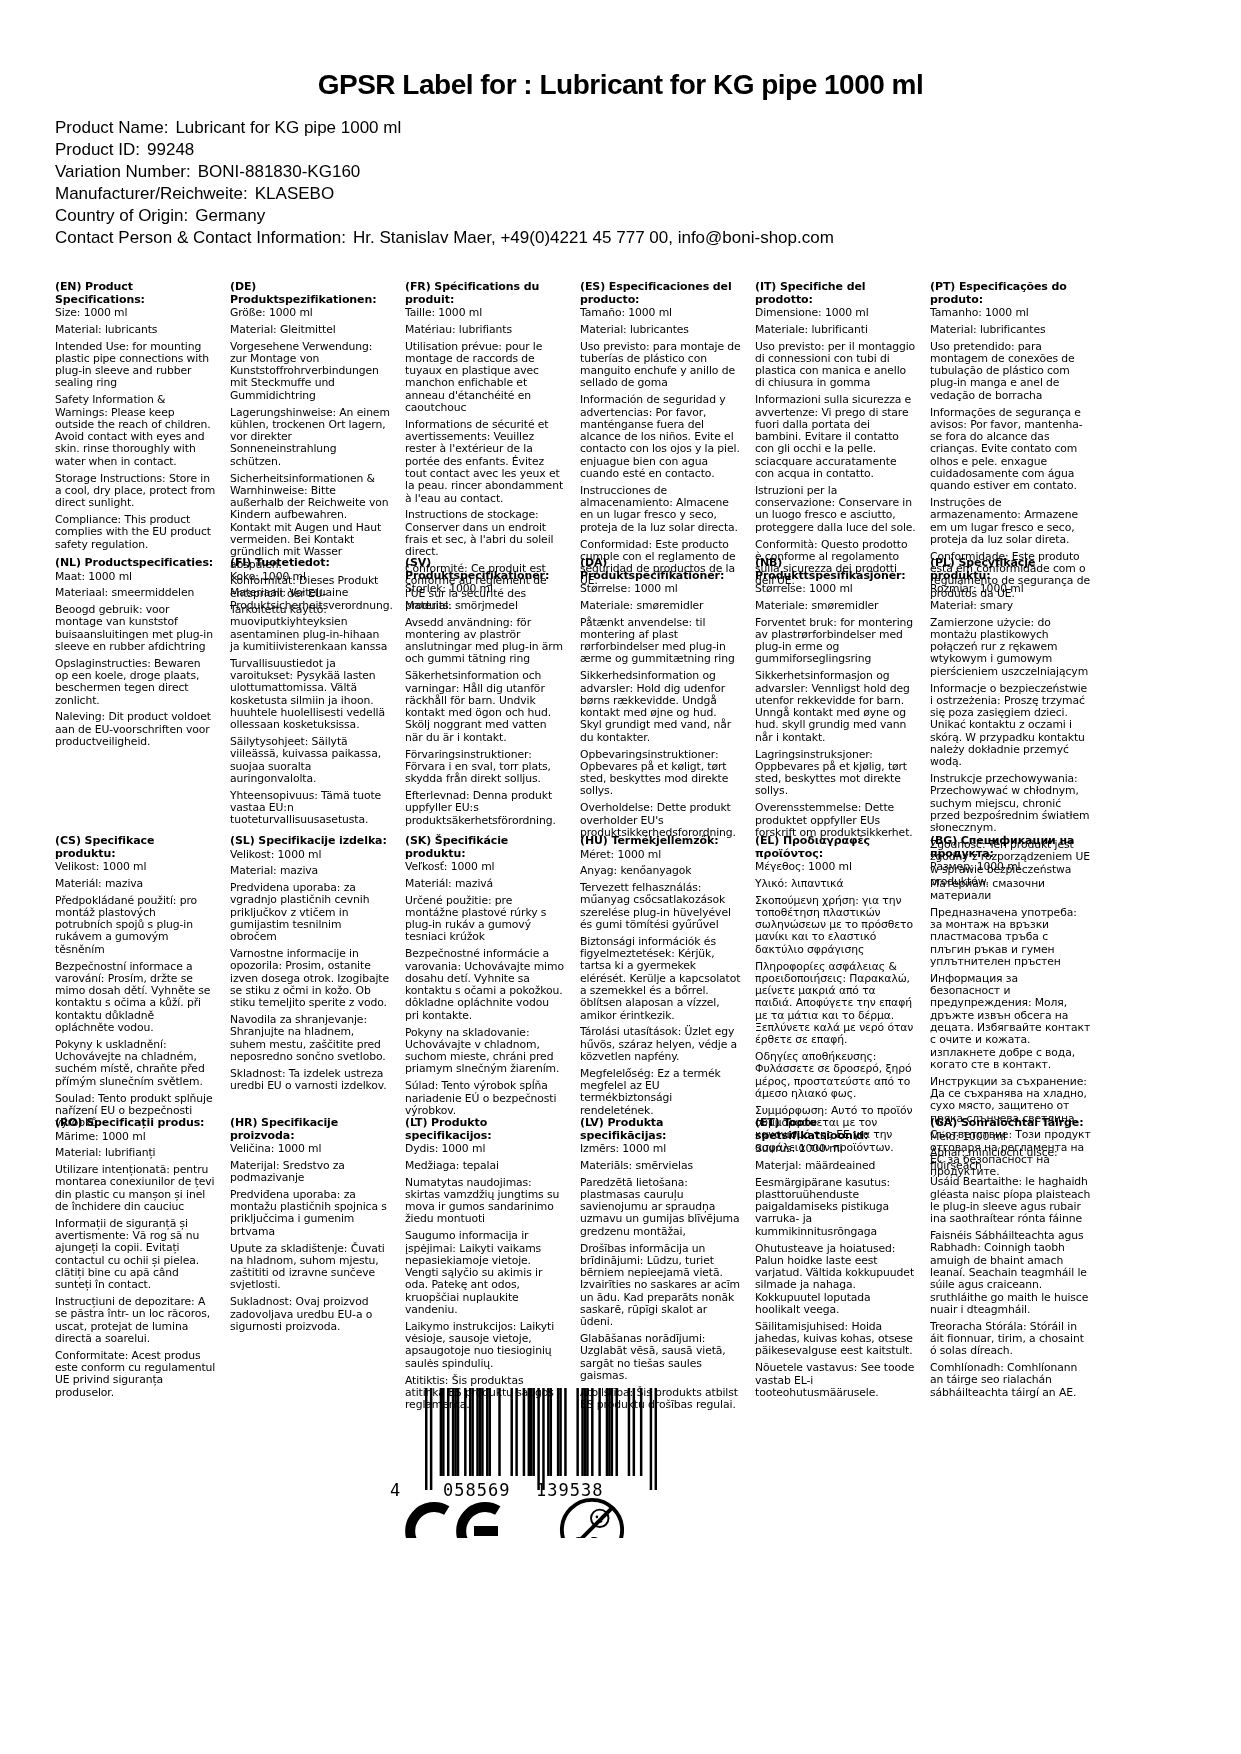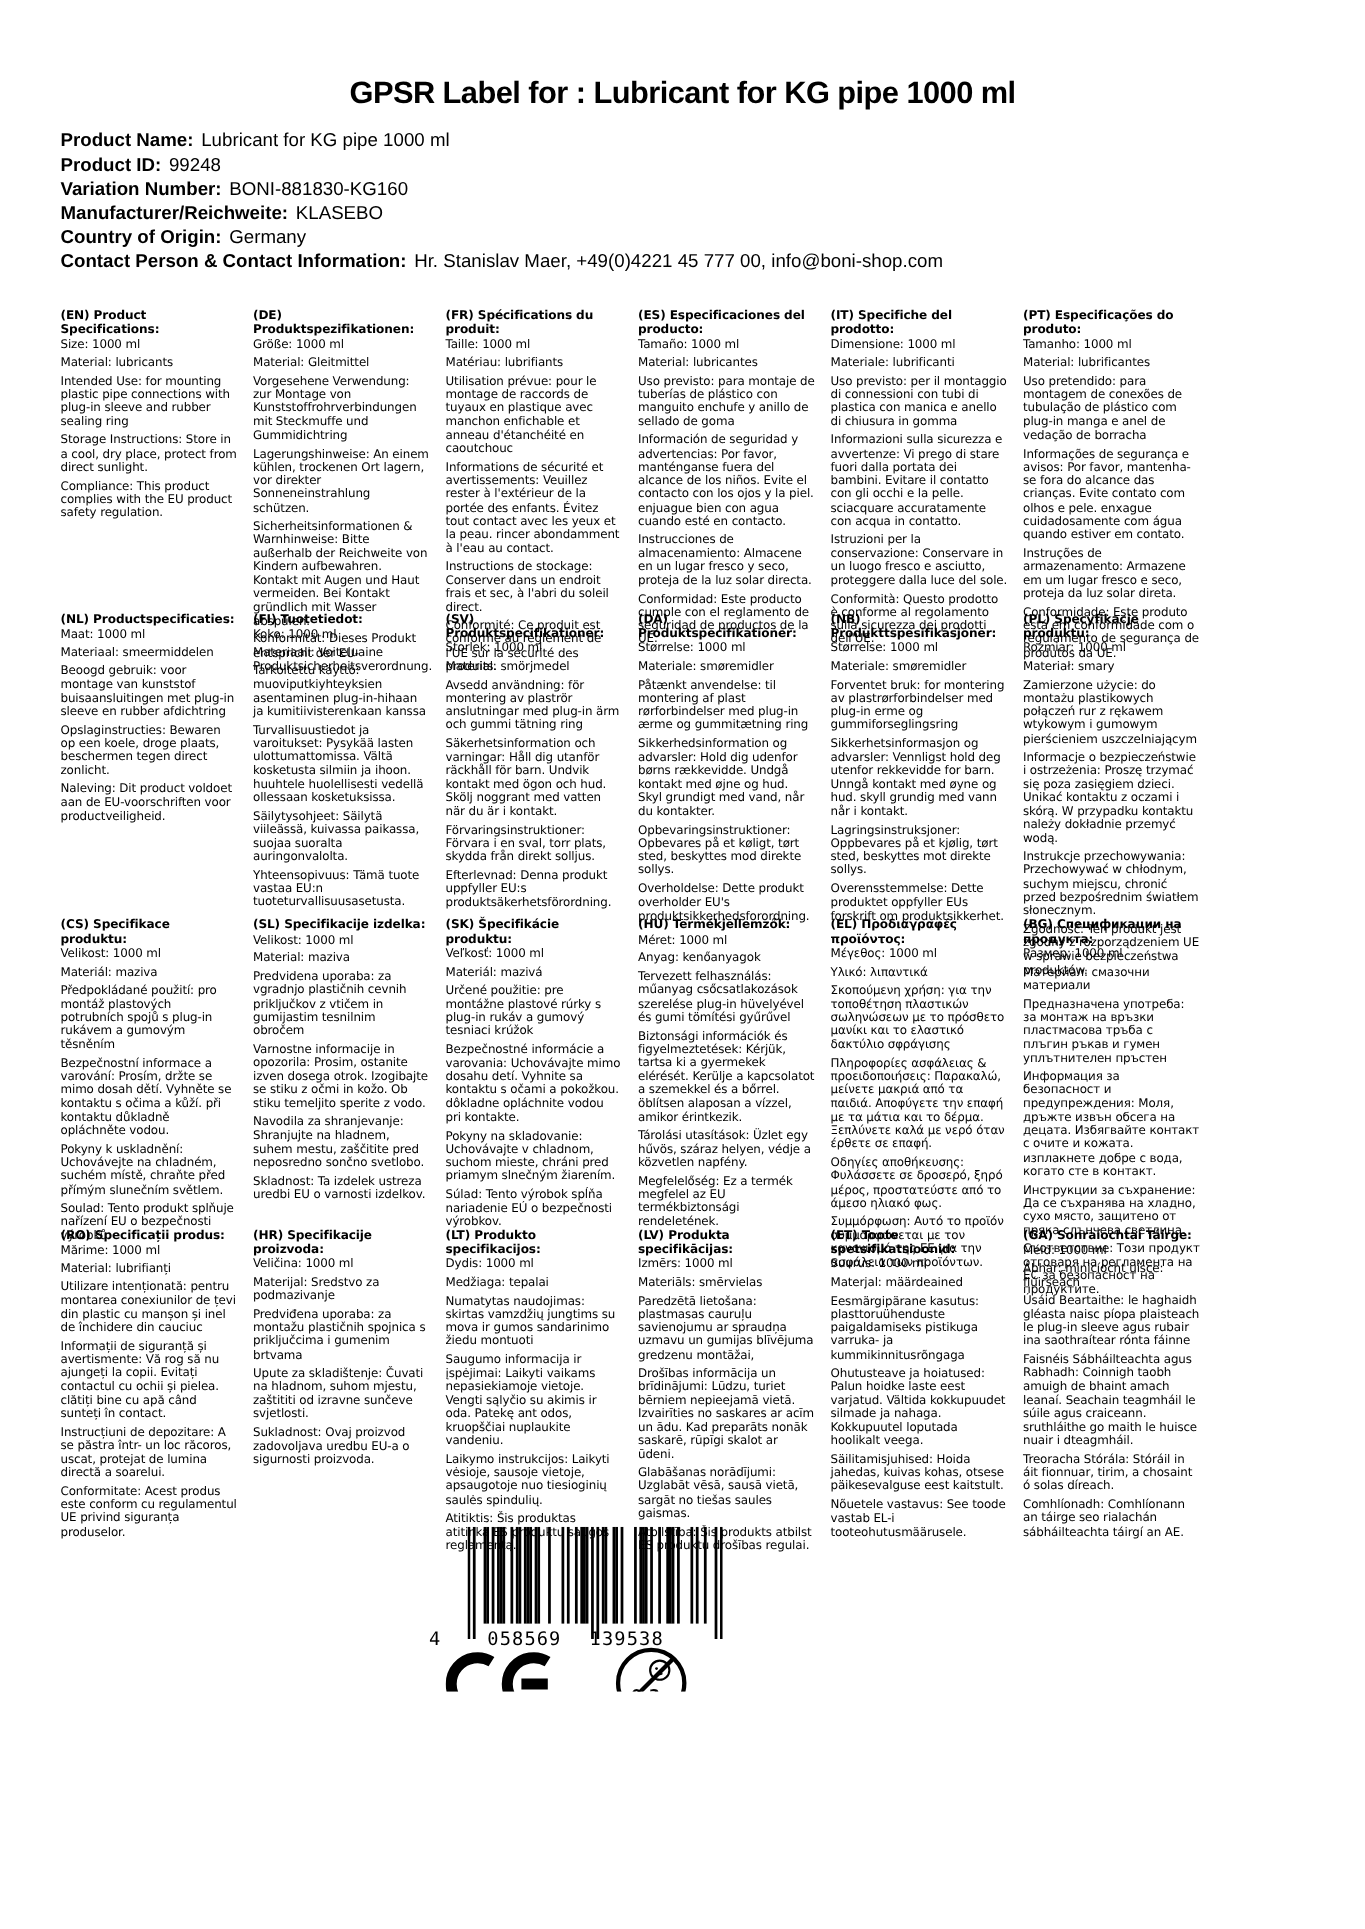--- a/index.html
+++ b/index.html
@@ -3,21 +3,21 @@
 <meta charset="utf-8">
 <style>
   html,body{margin:0;padding:0;background:#ffffff;}
   .page{position:relative;width:1241px;height:1538px;background:#ffffff;color:#000;overflow:hidden;
         font-family:"DejaVu Sans",sans-serif;}
   .title{position:absolute;top:50px;left:0;width:100%;text-align:center;
          font-family:"Liberation Sans",sans-serif;font-weight:700;font-size:28px;letter-spacing:-0.5px;}
   .product-info{position:absolute;top:117px;left:55px;right:80px;
                 font-family:"Liberation Sans",sans-serif;font-size:17px;line-height:22px;}
   .product-info .row{white-space:nowrap;}
-  .product-info .lbl{font-weight:700;margin-right:7px;}
+  .product-info .lbl{font-weight:400;margin-right:7px;}
   .lang-grid{position:absolute;top:281px;left:55px;display:grid;
              grid-template-columns:repeat(6,161px);column-gap:14px;
              grid-template-rows:276px 278px 282px auto;align-items:start;}
   .lang-block{font-size:10.8px;line-height:12.3px;letter-spacing:-0.1px;}
   .lang-block h3{font-size:11px;font-weight:700;margin:0 0 1px 0;line-height:12.5px;}
   .lang-block p{margin:0 0 4.5px 0;}
   .barcode-wrap{position:absolute;left:425px;top:1388px;width:232px;height:102px;}
   .barcode-wrap svg{display:block;width:232px;height:102px;}
   .bc-digits{position:absolute;top:1480px;font-family:"DejaVu Sans Mono",monospace;
              font-size:17px;letter-spacing:1px;}
@@ -42,20 +42,21 @@
       <div class="row"><span class="lbl">Country of Origin:</span><span>Germany</span></div>
       <div class="row"><span class="lbl">Contact Person &amp; Contact Information:</span><span>Hr. Stanislav Maer, +49(0)4221 45 777 00, info@boni-shop.com</span></div>
     </div>
 
   <div class="lang-grid">
       <section class="lang-block">
         <h3>(EN) Product Specifications:</h3>
         <p>Size: 1000 ml</p>
         <p>Material: lubricants</p>
         <p>Intended Use: for mounting plastic pipe connections with plug-in sleeve and rubber sealing ring</p>
+        <p>Safety Information &amp; Warnings: Please keep outside the reach of children. Avoid contact with eyes and skin. rinse thoroughly with water when in contact.</p>
         <p>Storage Instructions: Store in a cool, dry place, protect from direct sunlight.</p>
         <p>Compliance: This product complies with the EU product safety regulation.</p>
       </section>
       <section class="lang-block">
         <h3>(DE) Produktspezifikationen:</h3>
         <p>Größe: 1000 ml</p>
         <p>Material: Gleitmittel</p>
         <p>Vorgesehene Verwendung: zur Montage von Kunststoffrohrverbindungen mit Steckmuffe und Gummidichtring</p>
         <p>Lagerungshinweise: An einem kühlen, trockenen Ort lagern, vor direkter Sonneneinstrahlung schützen.</p>
         <p>Sicherheitsinformationen &amp; Warnhinweise: Bitte außerhalb der Reichweite von Kindern aufbewahren. Kontakt mit Augen und Haut vermeiden. Bei Kontakt gründlich mit Wasser abspülen.</p>

